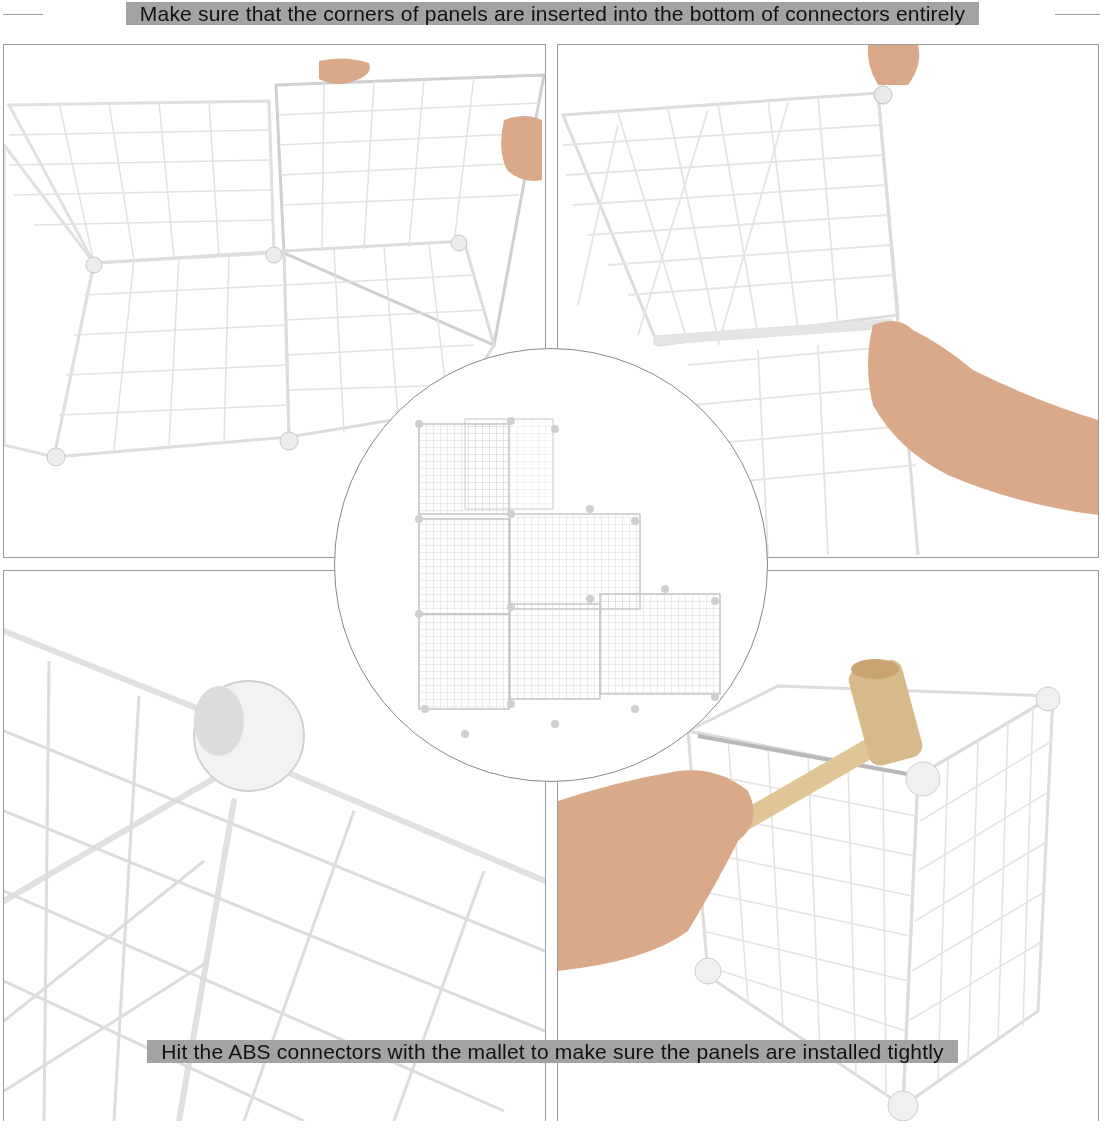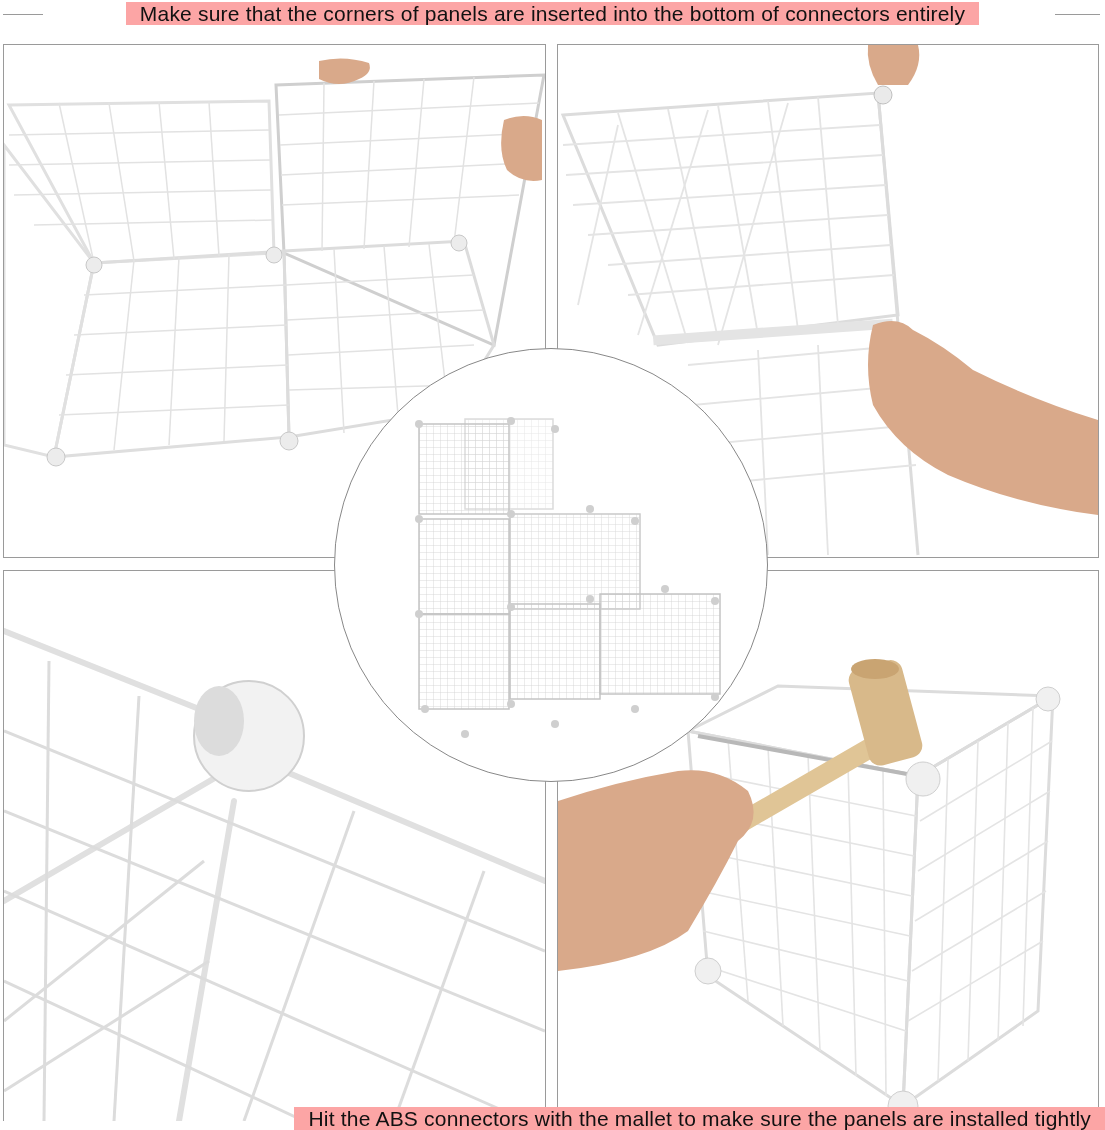--- a/index.html
+++ b/index.html
@@ -1,20 +1,20 @@
 <!DOCTYPE html>
 <html><head>
 <meta charset="utf-8">
 <style>
   html, body { margin:0; padding:0; background:#ffffff; }
   body { width:1105px; height:1130px; position:relative; overflow:hidden; font-family:"Liberation Sans", sans-serif; }
   .caption { position:absolute; left:0; width:1105px; text-align:center; font-size:21px; color:#111; letter-spacing:0.2px; z-index:5; }
-  .caption span { background:#fca5a5; padding:0 14px; }
+  .caption span { background:#a3a3a3; padding:0 14px; }
   .caption-top { top:2px; }
-  .caption-bottom { top:1107px;text-align:right; }
+  .caption-bottom { top:1040px; }
   .panel { position:absolute; border:1px solid #9a9a9a; background:#fff; overflow:hidden; }
   .panel svg { position:absolute; left:0; top:0; }
   #p-tl { left:3px; top:44px; width:541px; height:512px; }
   #p-tr { left:557px; top:44px; width:540px; height:512px; }
   #p-bl { left:3px; top:570px; width:541px; height:550px; border-bottom:none; }
   #p-br { left:557px; top:570px; width:540px; height:550px; border-bottom:none; }
   .rule { position:absolute; height:1px; background:#9a9a9a; }
   .circle { position:absolute; left:334px; top:348px; width:432px; height:432px; border-radius:50%; background:#fff; border:1px solid #888; z-index:4; overflow:hidden; }
   .circle svg { position:absolute; left:0; top:0; }
 </style>

